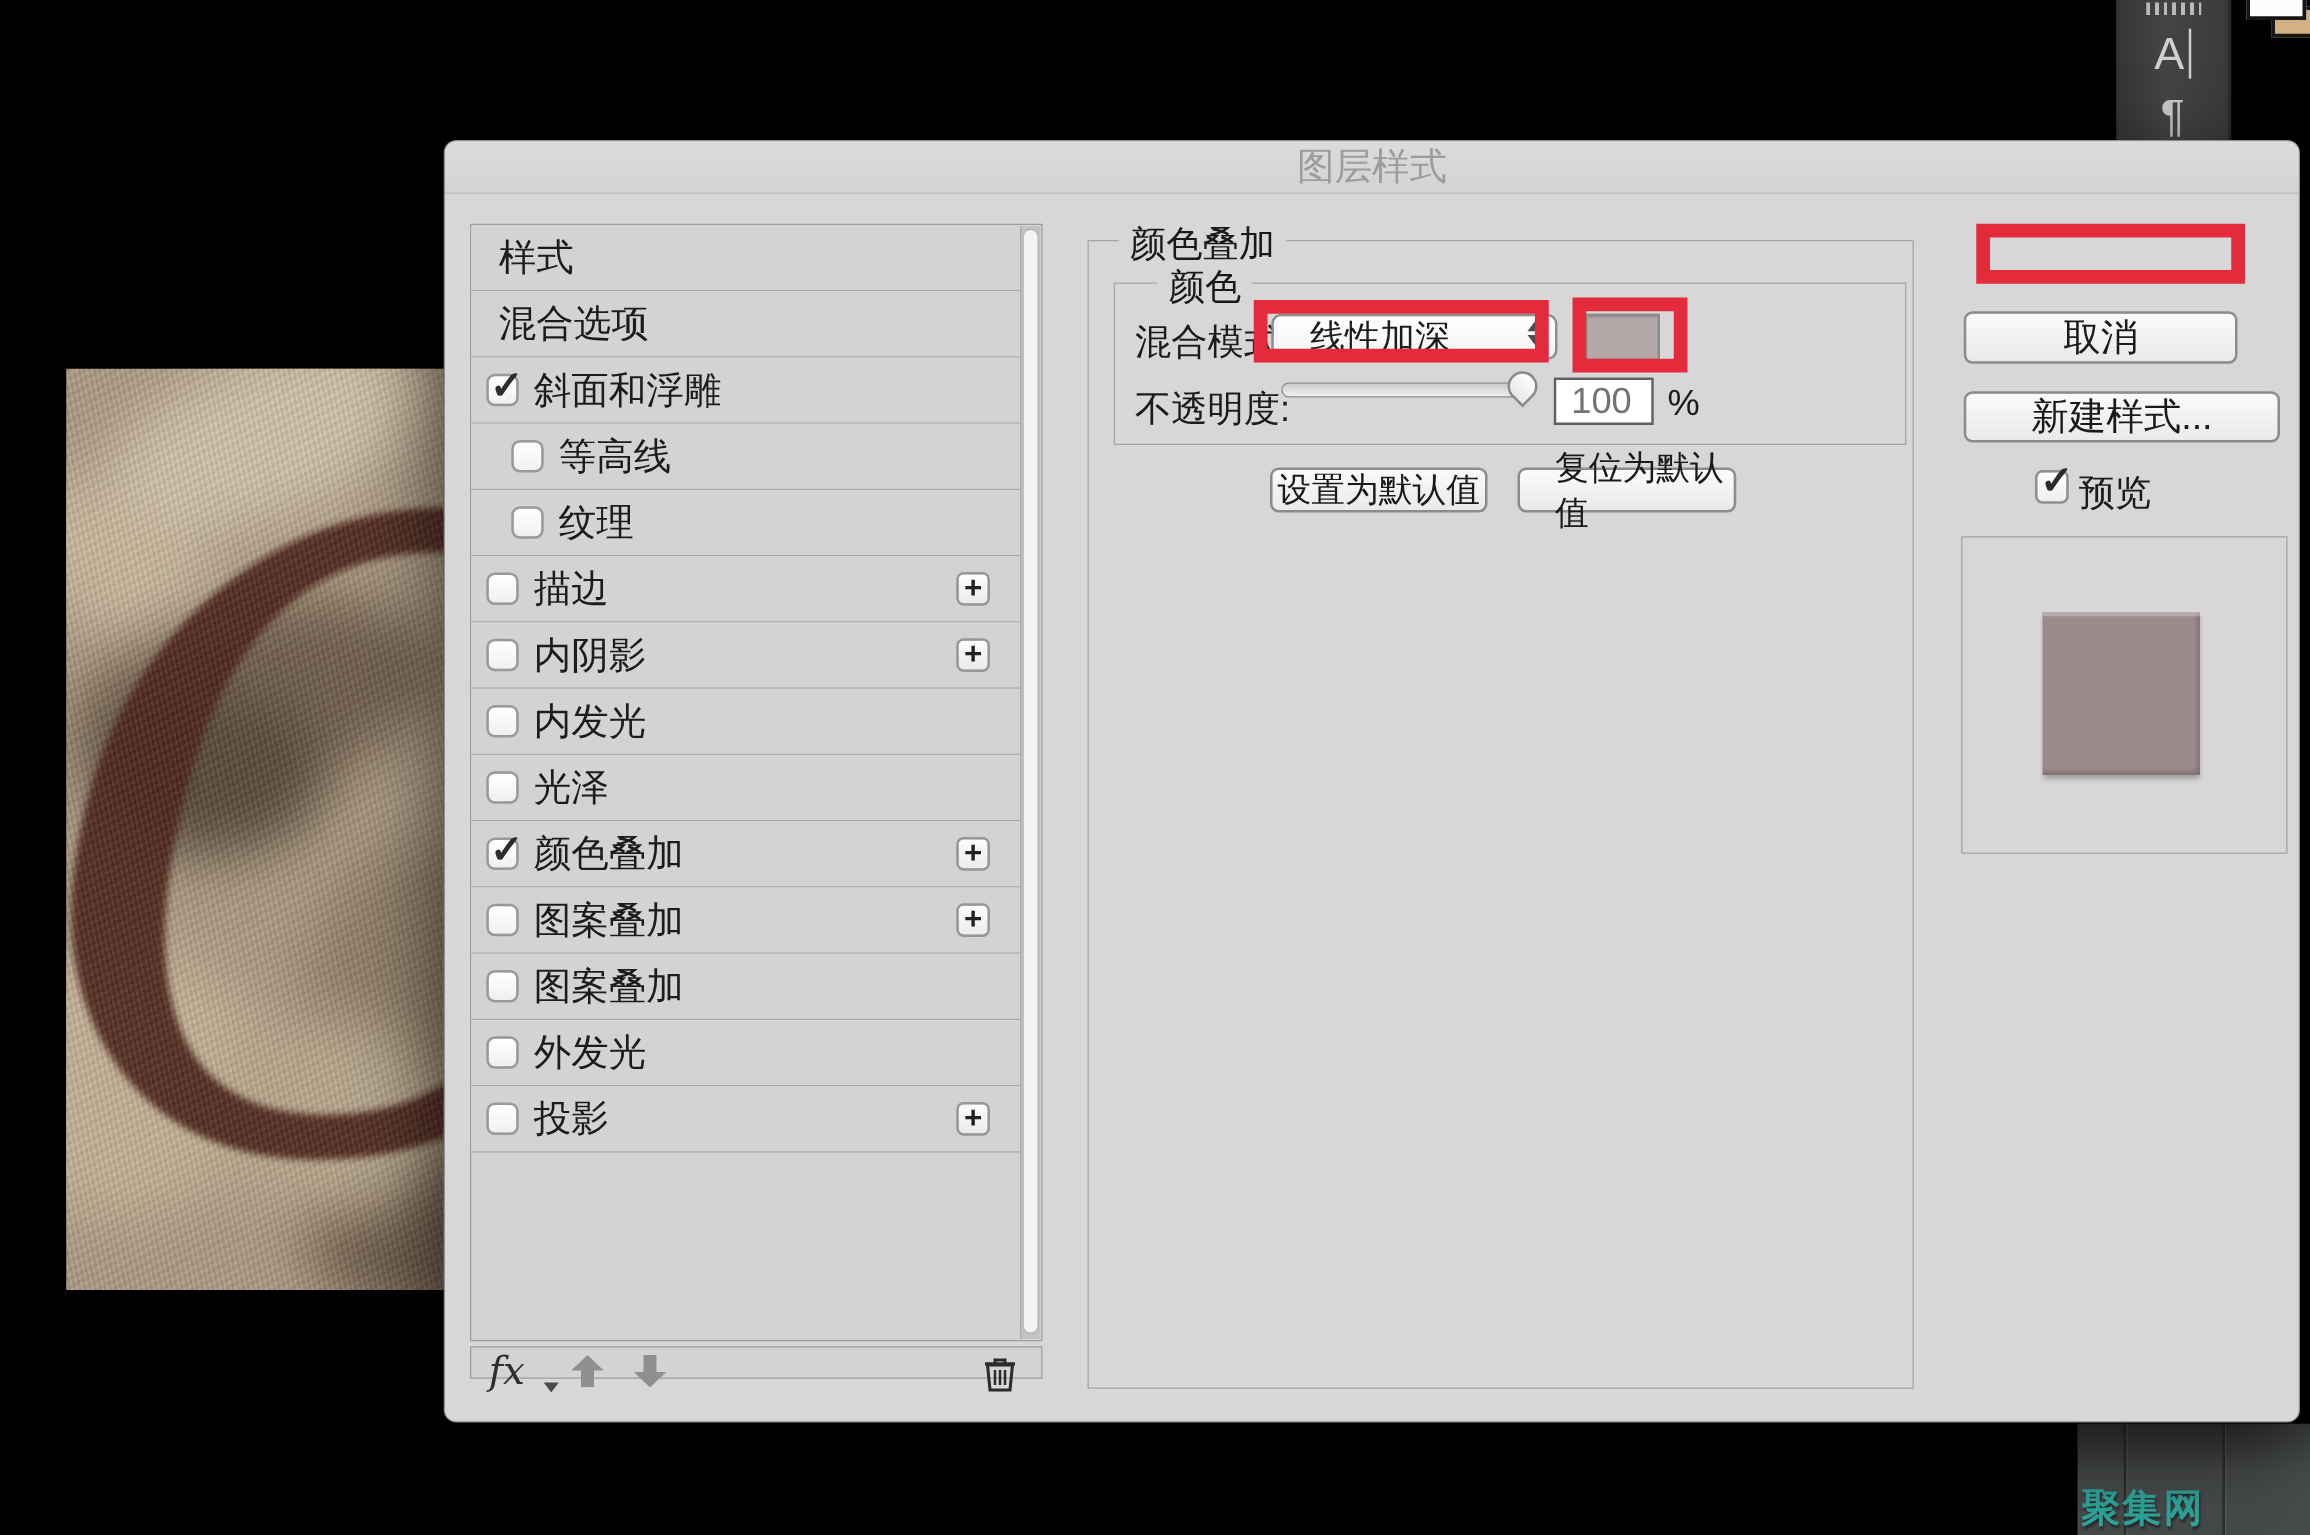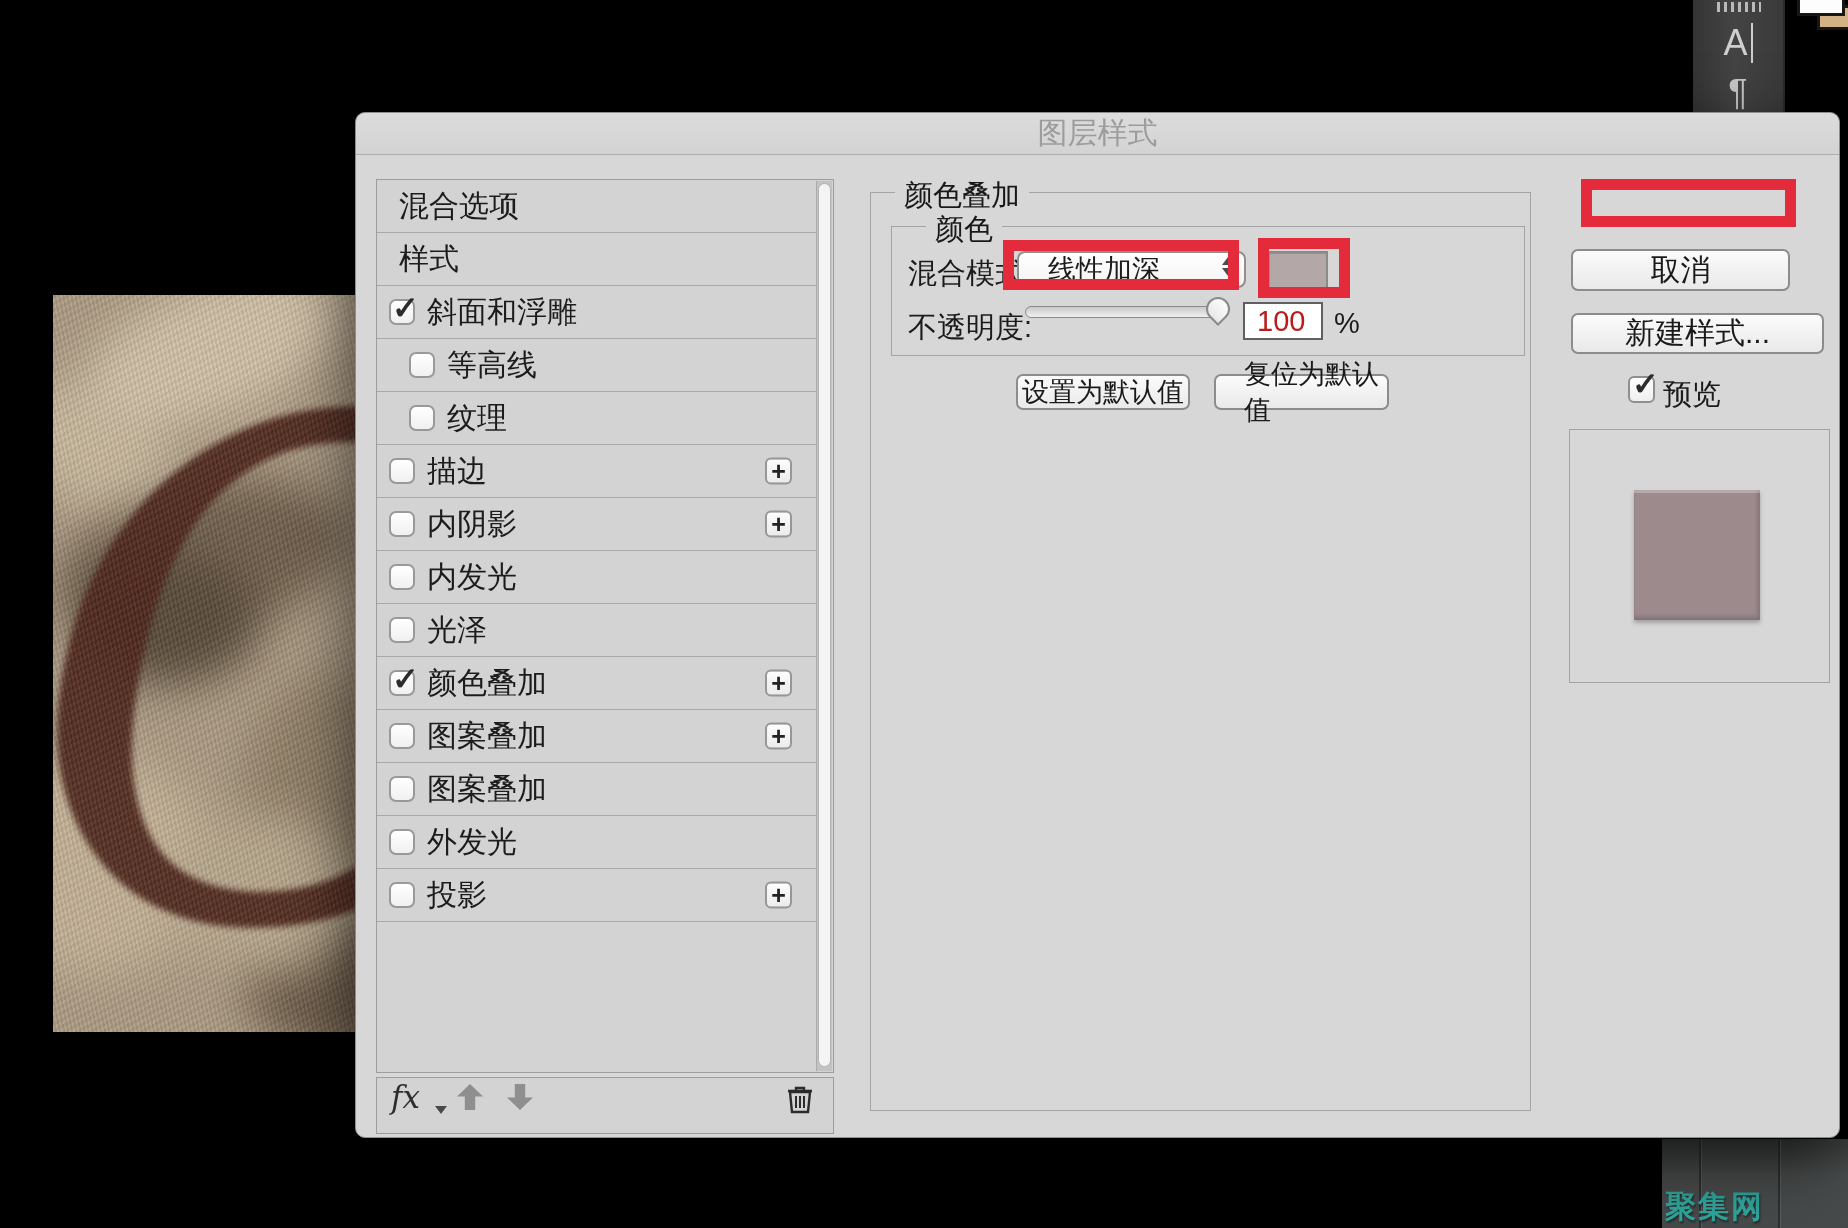--- a/index.html
+++ b/index.html
@@ -61,21 +61,21 @@
   .cb{position:relative;width:26px;height:26px;border:2px solid #999;border-radius:7px;
       background:linear-gradient(#fff,#f0f0f0);box-sizing:border-box;flex:0 0 auto;}
   .check{position:absolute;left:1px;top:-12px;font-size:32px;font-weight:bold;color:#2c2c2c;}
   .plus{position:absolute;right:24px;top:50%;transform:translateY(-50%);width:27px;height:27px;
         border:2px solid #979797;border-radius:6px;background:linear-gradient(#fdfdfd,#ebebeb);
         font-size:25px;font-weight:bold;color:#222;display:flex;align-items:center;justify-content:center;box-sizing:border-box;}
   .scrollbar{position:absolute;right:1px;top:1px;bottom:1px;width:15px;background:#c3c3c3;border-left:1px solid #ababab;}
   .scrollbar .thumb{position:absolute;left:1px;right:1px;top:2px;bottom:4px;background:#f4f4f4;border:1px solid #b2b2b2;border-radius:8px;}
 
   
-  .fx-bar{position:absolute;left:20px;top:964px;width:458px;height:57px;border:1px solid #9d9d9d;
+  .fx-bar{position:absolute;left:20px;top:964px;width:458px;height:26px;border:1px solid #9d9d9d;
           background:#d3d3d3;box-sizing:border-box;}
   .fx{position:absolute;left:14px;top:1px;font-family:"DejaVu Serif",serif;font-style:italic;font-size:31px;color:#2e2e2e;}
   .fx-caret{position:absolute;left:58px;top:28px;width:0;height:0;border-left:6px solid transparent;
             border-right:6px solid transparent;border-top:8px solid #4a4a4a;}
   .arrow{position:absolute;top:6px;width:26px;height:26px;background:#8f8f8f;}
   .arrow.up{left:80px;clip-path:polygon(50% 0,100% 48%,70% 48%,70% 100%,30% 100%,30% 48%,0 48%);}
   .arrow.down{left:130px;clip-path:polygon(50% 100%,100% 52%,70% 52%,70% 0,30% 0,30% 52%,0 52%);}
   .trash{position:absolute;right:18px;top:5px;}
 
   
@@ -103,21 +103,21 @@
   .annot{position:absolute;border:11px solid var(--annot,#e32b3c);box-sizing:border-box;z-index:6;pointer-events:none;}
   .an-blend{left:647px;top:127px;width:236px;height:50px;}
   .an-swatch{left:902px;top:125px;width:92px;height:60px;}
   .an-ok{left:1225px;top:66px;width:215px;height:48px;}
 
   .slider{position:absolute;left:669px;top:193px;width:200px;height:10px;border:1px solid #8a8a8a;border-radius:6px;
           background:linear-gradient(#c9c9c9,#f0f0f0);}
   .thumbdrop{position:absolute;left:850px;top:184px;width:24px;height:24px;background:linear-gradient(#fdfdfd,#e8e8e8);
              border:2px solid #8a8a8a;border-radius:50% 50% 0 50%;transform:rotate(45deg);box-sizing:border-box;}
   .opacity-in{position:absolute;left:887px;top:189px;width:80px;height:38px;border:2px solid #606060;background:#fff;
-              font-size:29px;font-family:"Liberation Sans",sans-serif;color:#b91c1c;padding:0 0 0 12px;box-sizing:border-box;}
+              font-size:29px;font-family:"Liberation Sans",sans-serif;color:#737373;padding:0 0 0 12px;box-sizing:border-box;}
 
   .btn{position:absolute;border:2px solid #8c8c8c;border-radius:7px;background:linear-gradient(#fbfbfb,#e9e9e9);
        font-size:27px;color:#1a1a1a;display:flex;align-items:center;justify-content:center;box-sizing:border-box;}
   .btn-setdef{left:660px;top:261px;width:174px;height:36px;}
   .btn-resetdef{left:858px;top:261px;width:175px;height:36px;padding-left:28px;}
   .btn-ok{left:1213px;top:71px;width:264px;height:45px;border-width:3px;border-color:#848484;font-size:30px;}
   .btn-cancel{left:1215px;top:136px;width:219px;height:42px;font-size:30px;}
   .btn-newstyle{left:1215px;top:200px;width:253px;height:41px;font-size:30px;}
 
   .preview-ck{position:absolute;left:1272px;top:263px;width:27px;height:27px;border:2px solid #8f8f8f;border-radius:6px;
@@ -164,26 +164,26 @@
 
   <div class="dialog">
     <div class="titlebar">
       <span class="title">图层样式</span>
     </div>
 
     <div class="list-panel">
       <div class="rows" id="style-rows">
           <div class="row">
 
+    <span class="lbl">样式</span>
+
+  </div>
+          <div class="row">
+
     <span class="lbl">混合选项</span>
-
-  </div>
-          <div class="row">
-
-    <span class="lbl">样式</span>
 
   </div>
           <div class="row">
     <span class="cb">
               <span class="check">✓</span>
             </span>
     <span class="lbl">斜面和浮雕</span>
 
   </div>
           <div class="row indent">

